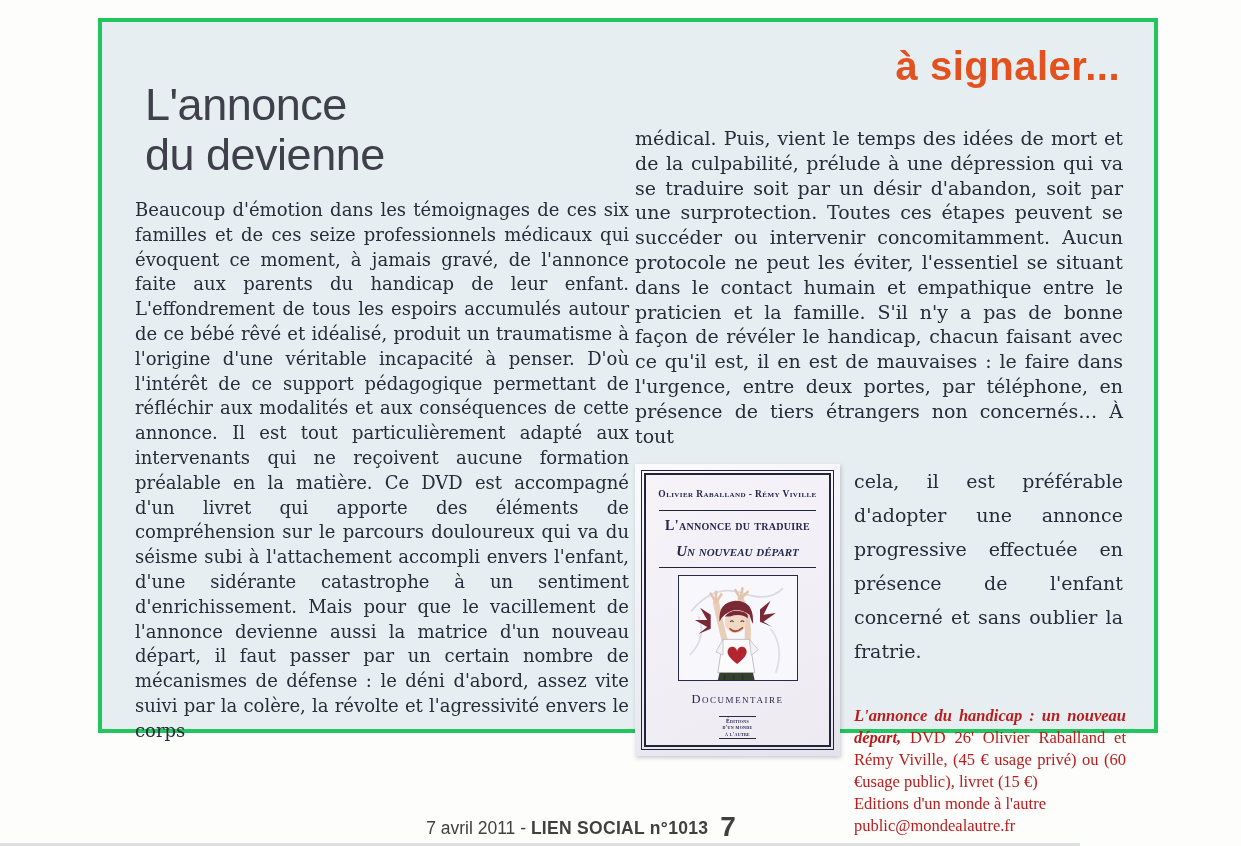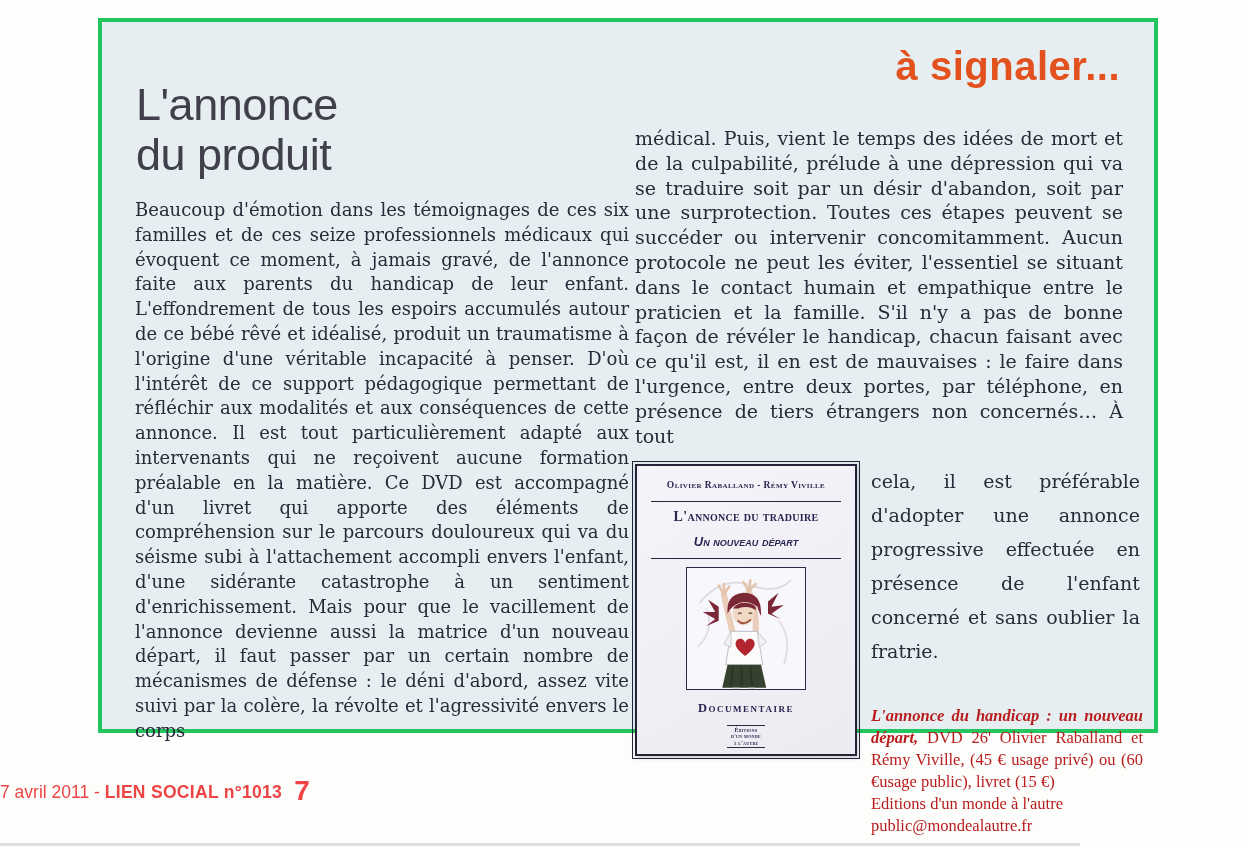--- a/index.html
+++ b/index.html
@@ -7,98 +7,98 @@
   .content-box{
     position:absolute;left:98px;top:18px;width:1060px;height:715px;
     background:#e7eef1;border:4px solid #22c55e;box-sizing:border-box;
   }
   .signaler{
     position:absolute;top:22px;right:34px;
     font-family:"Liberation Sans",sans-serif;font-weight:bold;
     font-size:40px;letter-spacing:.5px;color:#e2511e;
   }
   .article-title{
-    position:absolute;left:34px;top:58px;
+    position:absolute;left:43px;top:58px;
     font-family:"Liberation Sans",sans-serif;font-weight:normal;
     font-size:45px;line-height:50px;color:#3f404b;letter-spacing:-.5px;
   }
   .serif{font-family:"DejaVu Serif","Liberation Serif",serif;color:#262c39;}
   .col-left{
     position:absolute;left:33px;top:176px;width:494px;
     font-size:18px;line-height:24.8px;text-align:justify;
   }
   .col-right{
     position:absolute;left:533px;top:104px;width:488px;
     font-size:19px;line-height:24.8px;
   }
   .col-right .rc-top{text-align:justify;margin:0;}
   .rc-flex{display:flex;gap:14px;margin-top:16px;}
   .rc-right{width:269px;}
   .rc-wrap{text-align:justify;margin:0;font-size:19px;line-height:34px;}
   
   .dvd-photo{
-    width:222px;height:292px;flex:0 0 auto;
+    width:205px;height:292px;flex:0 0 auto;
     background:linear-gradient(160deg,#fbfafd 0%,#efedf4 55%,#e4e2ec 100%);
     box-shadow:1px 2px 4px rgba(60,60,80,.25);
-    position:relative;box-sizing:border-box;
+    position:relative;box-sizing:border-box;padding:9px;
   }
   .dvd-frame{
     position:relative;width:100%;height:100%;box-sizing:border-box;
     border:2px solid #23233a;outline:1px solid #23233a;outline-offset:2px;
     background:linear-gradient(150deg,#f6f4f9 0%,#edeaf2 100%);
     display:flex;flex-direction:column;align-items:center;
     padding:7px 6px 6px;color:#262650;
   }
   .dvd-authors{font-family:"Liberation Serif",serif;font-variant:small-caps;font-weight:bold;
     font-size:9.5px;letter-spacing:.4px;text-align:center;white-space:nowrap;}
   .dvd-rule{width:92%;height:1px;background:#23233a;margin:3px 0;}
   .dvd-title{font-family:"Liberation Serif",serif;font-variant:small-caps;font-weight:bold;
     font-size:14px;letter-spacing:.3px;text-align:center;white-space:nowrap;}
-  .dvd-subtitle{font-family:Liberation Sans, sans-serif;font-variant:small-caps;font-weight:bold;
-    font-style:italic;font-size:13px;text-align:center;}
+  .dvd-subtitle{font-family:Liberation Serif, serif;font-variant:small-caps;font-weight:bold;
+    font-style:italic;font-size:15px;text-align:center;}
   .dvd-art{
     width:118px;height:132px;border:1px solid #2a2a46;background:#f8f7fb;
     margin:5px 0 4px;overflow:hidden;
   }
-  .dvd-category{font-family:"Liberation Serif",serif;font-variant:small-caps;font-weight:bold;
+  .dvd-category{font-family:"Liberation Serif",serif;font-variant:small-caps;font-weight:normal;
     font-size:12.5px;letter-spacing:1.5px;margin-top:2px;}
   .dvd-publisher{
     margin-top:4px;border-top:1px solid #2a2a46;border-bottom:1px solid #2a2a46;
     padding:1px 4px;text-align:center;font-family:"Liberation Serif",serif;
     font-variant:small-caps;font-weight:bold;font-size:5.5px;line-height:6.5px;letter-spacing:.3px;
   }
   
   .caption{
     margin-top:37px;font-family:Liberation Serif, serif;
     font-size:16.5px;line-height:22px;color:#b91c1c;width:272px;
   }
   .caption-main{margin:0 0 0 0;text-align:justify;}
   .cap-bold{font-weight:bold;font-style:italic;}
   .caption-line{margin:0;}
   
   .footer{
-    position:absolute;left:0;top:775px;width:1162px;text-align:left;
-    font-family:"Liberation Sans",sans-serif;color:#ef4444;font-size:17.5px;
+    position:absolute;left:0;top:811px;width:1162px;text-align:center;
+    font-family:"Liberation Sans",sans-serif;color:#404040;font-size:17.5px;
   }
   .footer .journal{font-weight:bold;letter-spacing:.3px;}
   .footer .pageno{font-weight:bold;font-size:28px;margin-left:12px;vertical-align:-2px;}
   .scan-edge{position:absolute;left:0;bottom:0;width:1080px;height:3px;background:#c3c6c9;opacity:.55;}
 </style>
 </head>
 <body>
 
 <div class="page">
 
   <div class="content-box">
 
     <div class="signaler">à signaler...</div>
 
     <div class="article-title">
       <div>L'annonce</div>
-      <div>du produit</div>
+      <div>du devienne</div>
     </div>
 
     <div class="col-left serif">Beaucoup d'émotion dans les témoignages de ces six familles et de ces seize professionnels médicaux qui évoquent ce moment, à jamais gravé, de l'annonce faite aux parents du handicap de leur enfant. L'effondrement de tous les espoirs accumulés autour de ce bébé rêvé et idéalisé, produit un traumatisme à l'origine d'une véritable incapacité à penser. D'où l'intérêt de ce support pédagogique permettant de réfléchir aux modalités et aux conséquences de cette annonce. Il est tout particulièrement adapté aux intervenants qui ne reçoivent aucune formation préalable en la matière. Ce DVD est accompagné d'un livret qui apporte des éléments de compréhension sur le parcours douloureux qui va du séisme subi à l'attachement accompli envers l'enfant, d'une sidérante catastrophe à un sentiment d'enrichissement. Mais pour que le vacillement de l'annonce devienne aussi la matrice d'un nouveau départ, il faut passer par un certain nombre de mécanismes de défense : le déni d'abord, assez vite suivi par la colère, la révolte et l'agressivité envers le corps</div>
 
     <div class="col-right serif">
       <p class="rc-top">médical. Puis, vient le temps des idées de mort et de la culpabilité, prélude à une dépression qui va se traduire soit par un désir d'abandon, soit par une surprotection. Toutes ces étapes peuvent se succéder ou intervenir concomitamment. Aucun protocole ne peut les éviter, l'essentiel se situant dans le contact humain et empathique entre le praticien et la famille. S'il n'y a pas de bonne façon de révéler le handicap, chacun faisant avec ce qu'il est, il en est de mauvaises : le faire dans l'urgence, entre deux portes, par téléphone, en présence de tiers étrangers non concernés… À tout</p>
 
       <div class="rc-flex">
 
         <div class="dvd-photo">

